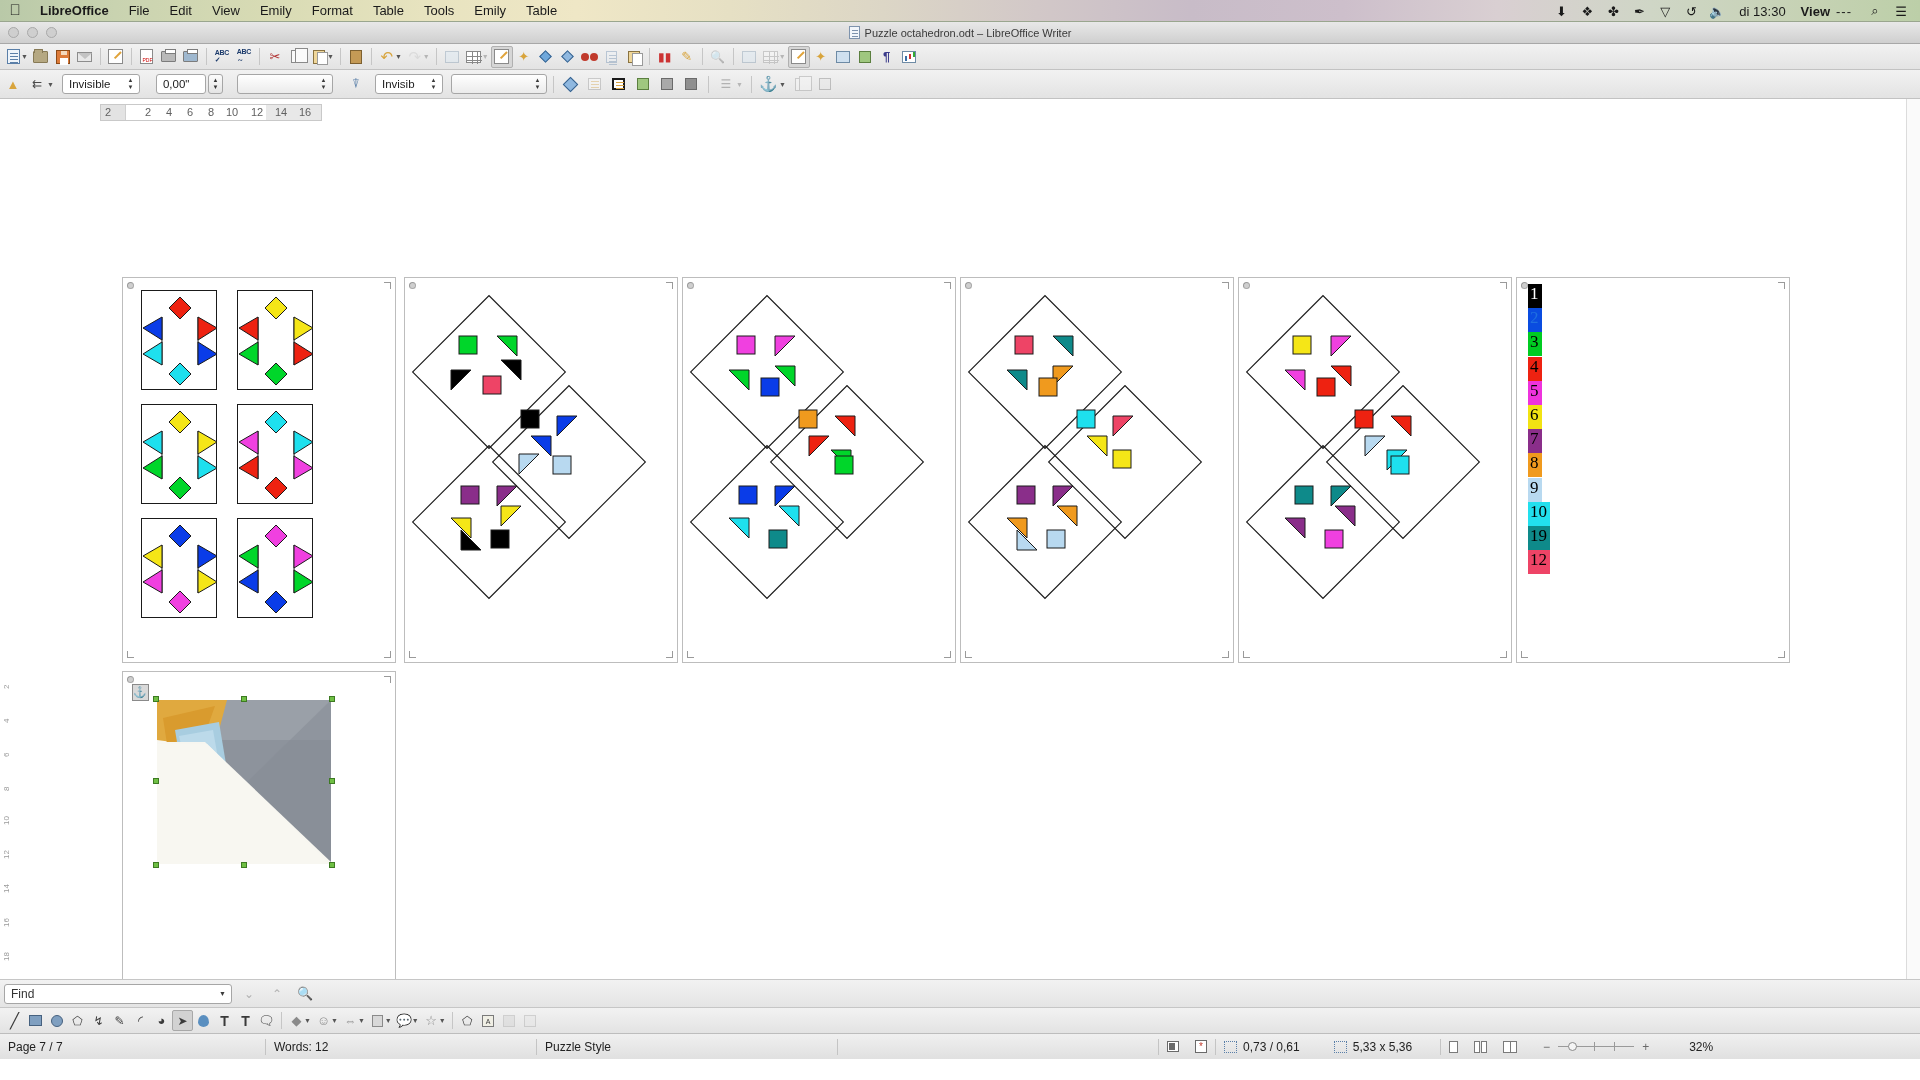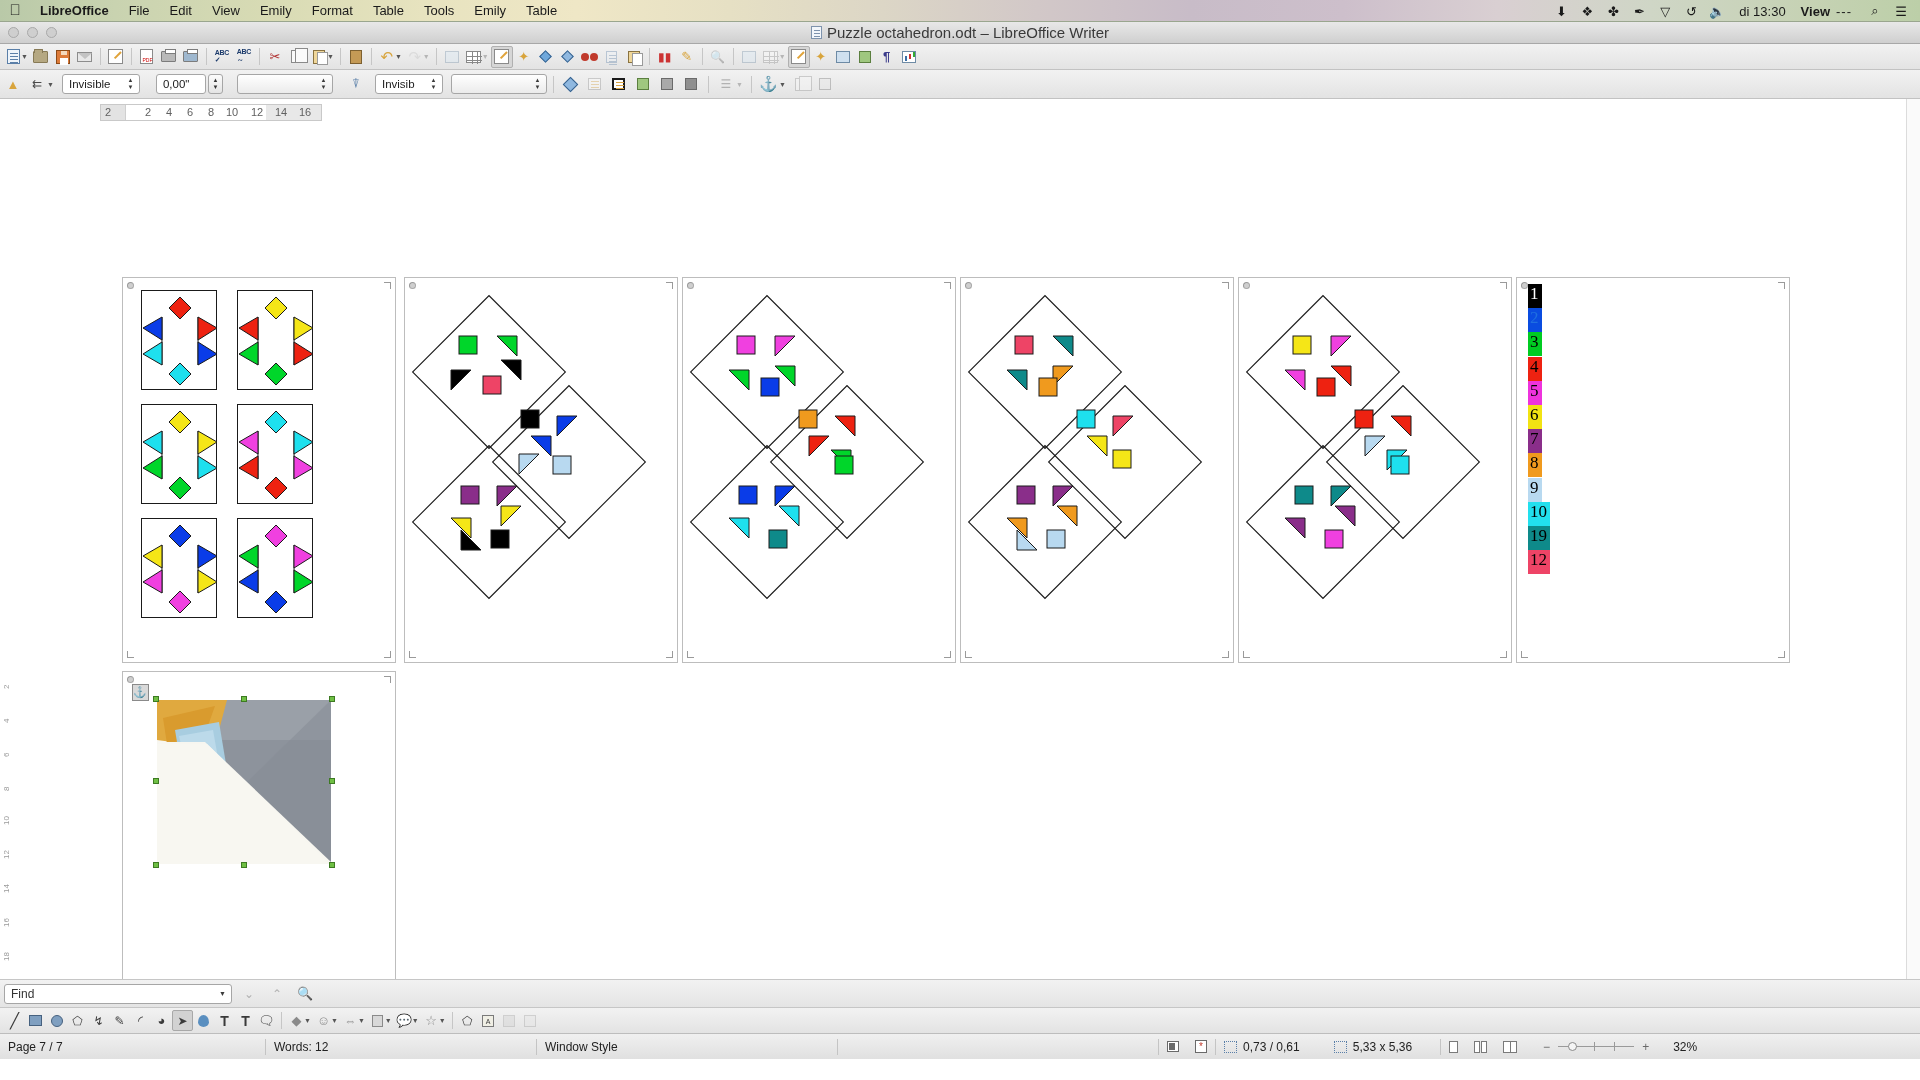--- a/index.html
+++ b/index.html
@@ -29,21 +29,21 @@
   #titlebar {
     height: 22px; width: 100%;
     background: linear-gradient(to bottom,#e8e8e8,#cfcfcf);
     border-bottom: 1px solid #a8a8a8;
     display: flex; align-items: center; position: relative;
   }
   .traffic { display: flex; gap: 8px; padding-left: 8px; }
   .tl { width: 11px; height: 11px; border-radius: 50%; background: #cfcfcf; border: 1px solid #a9a9a9; }
   #wintitle {
     position: absolute; left: 0; right: 0; text-align: center;
-    font-size: 15px; color: #3a3a3a; display:flex; align-items:center; justify-content:center; gap:5px;
+    font-size: 11px; color: #3a3a3a; display:flex; align-items:center; justify-content:center; gap:5px;
   }
   .doc-ico { width:11px; height:13px; background:#f2f6fb; border:1px solid #7e93ad; display:inline-block; position:relative;}
   .doc-ico:after{content:""; position:absolute; left:2px; top:3px; width:6px; height:1px; background:#7e93ad;
     box-shadow:0 3px 0 #7e93ad, 0 6px 0 #7e93ad;}
 
   
   #toolbar1 {
     height: 26px; background: linear-gradient(to bottom,#f2f2f2,#e3e3e3);
     border-bottom: 1px solid #c2c2c2; display: flex; align-items: center; padding-left: 2px;
   }
@@ -764,21 +764,21 @@
   <div class="dw tb-dim">
       <span style="width:12px;height:12px;background:#e4e4e4;border:1px solid #9a9a9a;display:inline-block"></span>
     </div>
 </div>
 
 <div id="statusbar">
   <div class="sb-cell" style="width:265px">Page 7 / 7</div>
   <div class="sb-sep"></div>
   <div class="sb-cell" style="width:270px">Words: 12</div>
   <div class="sb-sep"></div>
-  <div class="sb-cell" style="width:300px">Window Style</div>
+  <div class="sb-cell" style="width:300px">Puzzle Style</div>
   <div class="sb-sep"></div>
   <div class="sb-cell" style="width:320px"></div>
   <div class="sb-sep"></div>
   <div class="sb-cell">
     <span style="display:inline-block;width:12px;height:11px;border:1px solid #6a6a6a;background:#fff;position:relative">
       <span style="position:absolute;left:1px;top:1px;width:6px;height:7px;background:#6a6a6a"></span>
     </span>
   </div>
   <div class="sb-cell">
     <span style="display:inline-block;width:12px;height:13px;border:1px solid #6a6a6a;background:#fff;color:#c0392b;font-size:10px;line-height:11px;text-align:center">*</span>
@@ -807,14 +807,14 @@
   </div>
   <div class="sb-cell zoom-slider" style="margin-left:10px">
     <span style="margin-right:8px;color:#6a6a6a">−</span>
     <span class="zs-line">
       <span class="zs-knob"></span>
       <span class="zs-tick" style="left:36px"></span>
       <span class="zs-tick" style="left:56px"></span>
     </span>
     <span style="margin-left:8px;color:#6a6a6a">+</span>
   </div>
-  <div class="sb-cell" style="margin-left:8px">32%</div>
+  <div class="sb-cell" style="margin-left:24px">32%</div>
 </div>
 
 </body></html>

